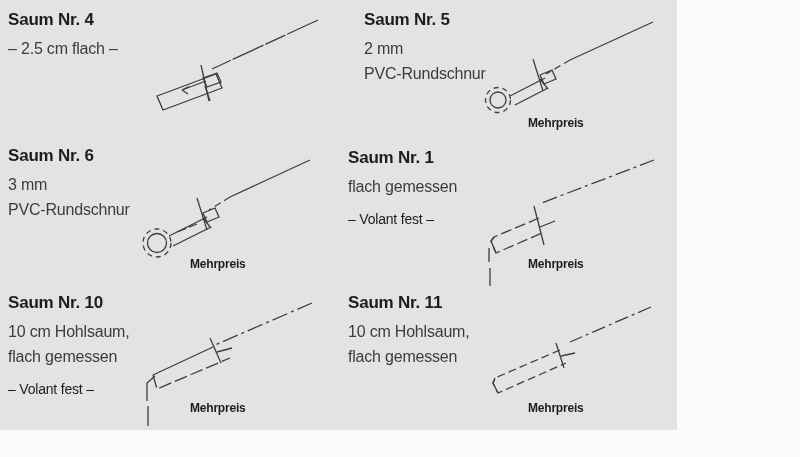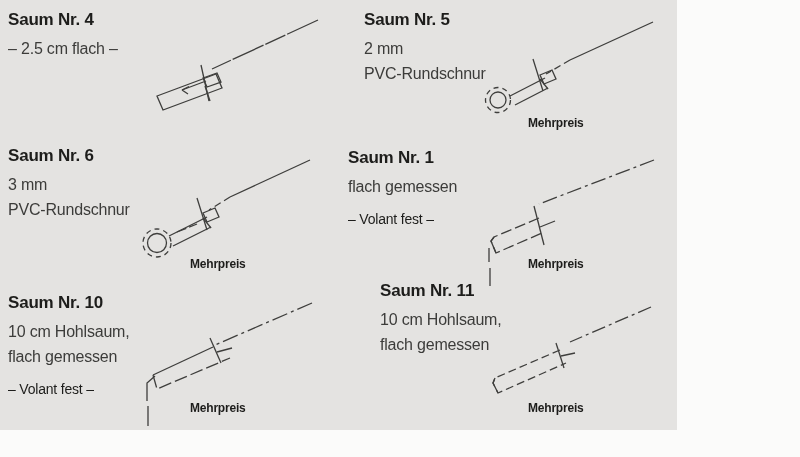--- a/index.html
+++ b/index.html
@@ -160,21 +160,21 @@
   <svg class="drawing" style="left:140px; top:300px;" width="230" height="128" viewBox="0 0 230 128" aria-hidden="true">
     <path d="M 172,3 L 75,45" stroke-dasharray="16 4 3 4"></path>
     <path d="M 73,47 L 13,75"></path>
     <path d="M 13,75 L 17,89 L 90,58" stroke-dasharray="13 4"></path>
     <path d="M 15,76 L 7,83 L 7,101 M 8,106 L 8,126"></path>
     <path d="M 70,38 L 81,63"></path>
     <path d="M 77,52 L 92,48"></path>
   </svg>
   <div class="price" style="left:190px; top:401px;">Mehrpreis</div>
 
-  <div class="panel-text" style="left:348px; top:281px;margin-left:32px;">
+  <div class="panel-text" style="left:348px; top:293px;">
     <div class="panel-title">Saum Nr. 11</div>
     <div class="panel-lines">
       <div class="panel-line">10 cm Hohlsaum,</div>
       <div class="panel-line">flach gemessen</div>
     </div>
   </div>
   <svg class="drawing" style="left:450px; top:300px;" width="220" height="115" viewBox="0 0 220 115" aria-hidden="true">
     <path d="M 201,7 L 120,42" stroke-dasharray="14 4 3 4"></path>
     <path d="M 110,50 L 45,78 L 43,83 L 48,93 L 116,63" stroke-dasharray="8 4"></path>
     <path d="M 45,78 L 43,83 L 48,93"></path>

